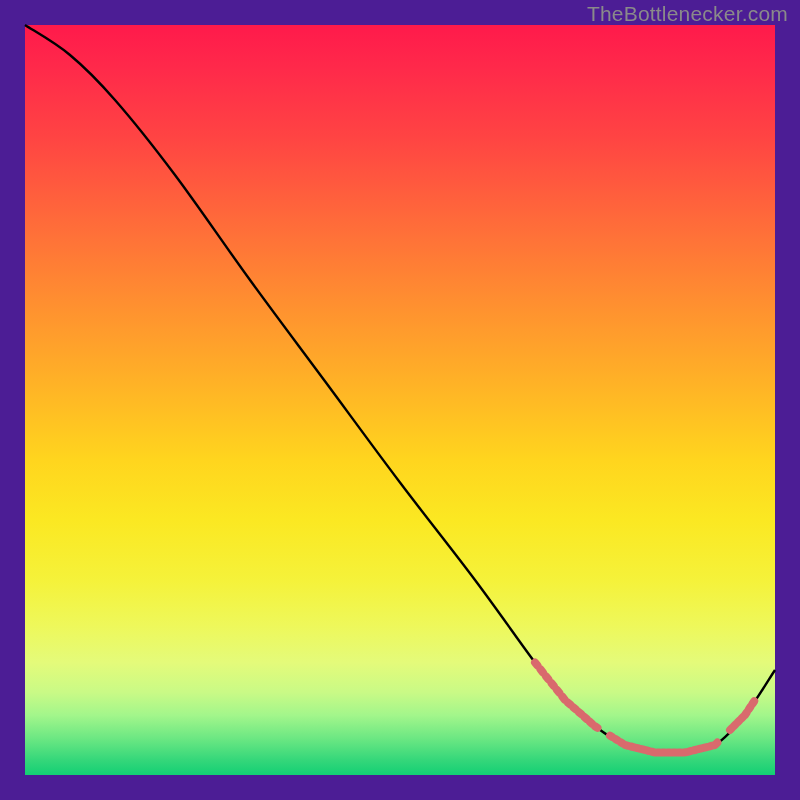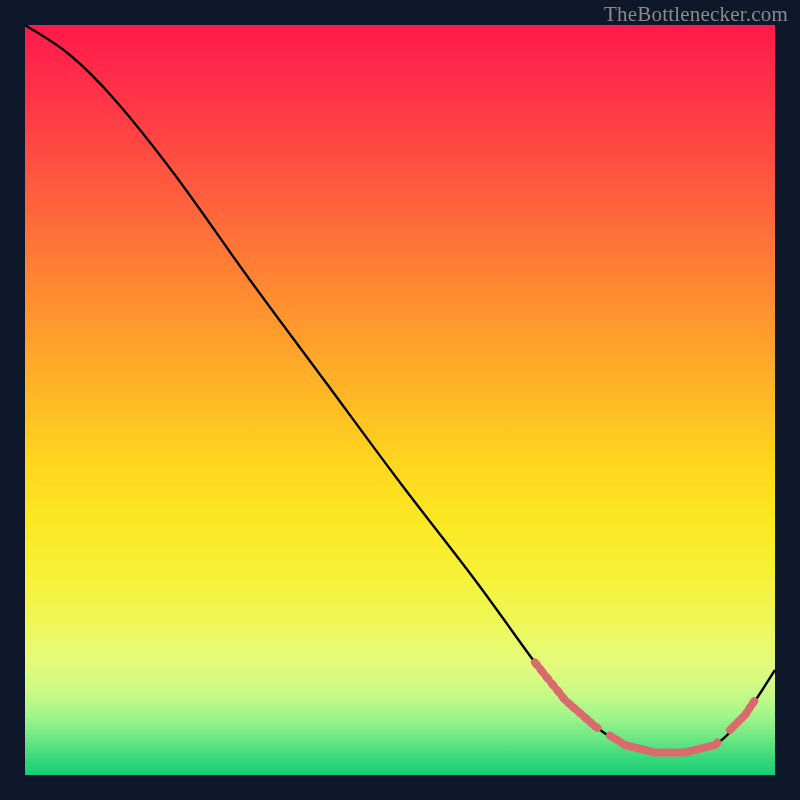--- a/index.html
+++ b/index.html
@@ -8,22 +8,21 @@
     width: 800px;
     height: 800px;
     background: #000;
     overflow: hidden;
     font-family: Arial, Helvetica, sans-serif;
   }
   .wrap {
     position: relative;
     width: 800px;
     height: 800px;
-    background: #0f172a;
-    font-family: Liberation Serif, serif;
+    background: #4c1d95;
   }
   .attribution {
     position: absolute;
     top: 2px;
     right: 12px;
     color: #8a8a8a;
     font-size: 21px;
     font-weight: 400;
     letter-spacing: 0.2px;
   }

